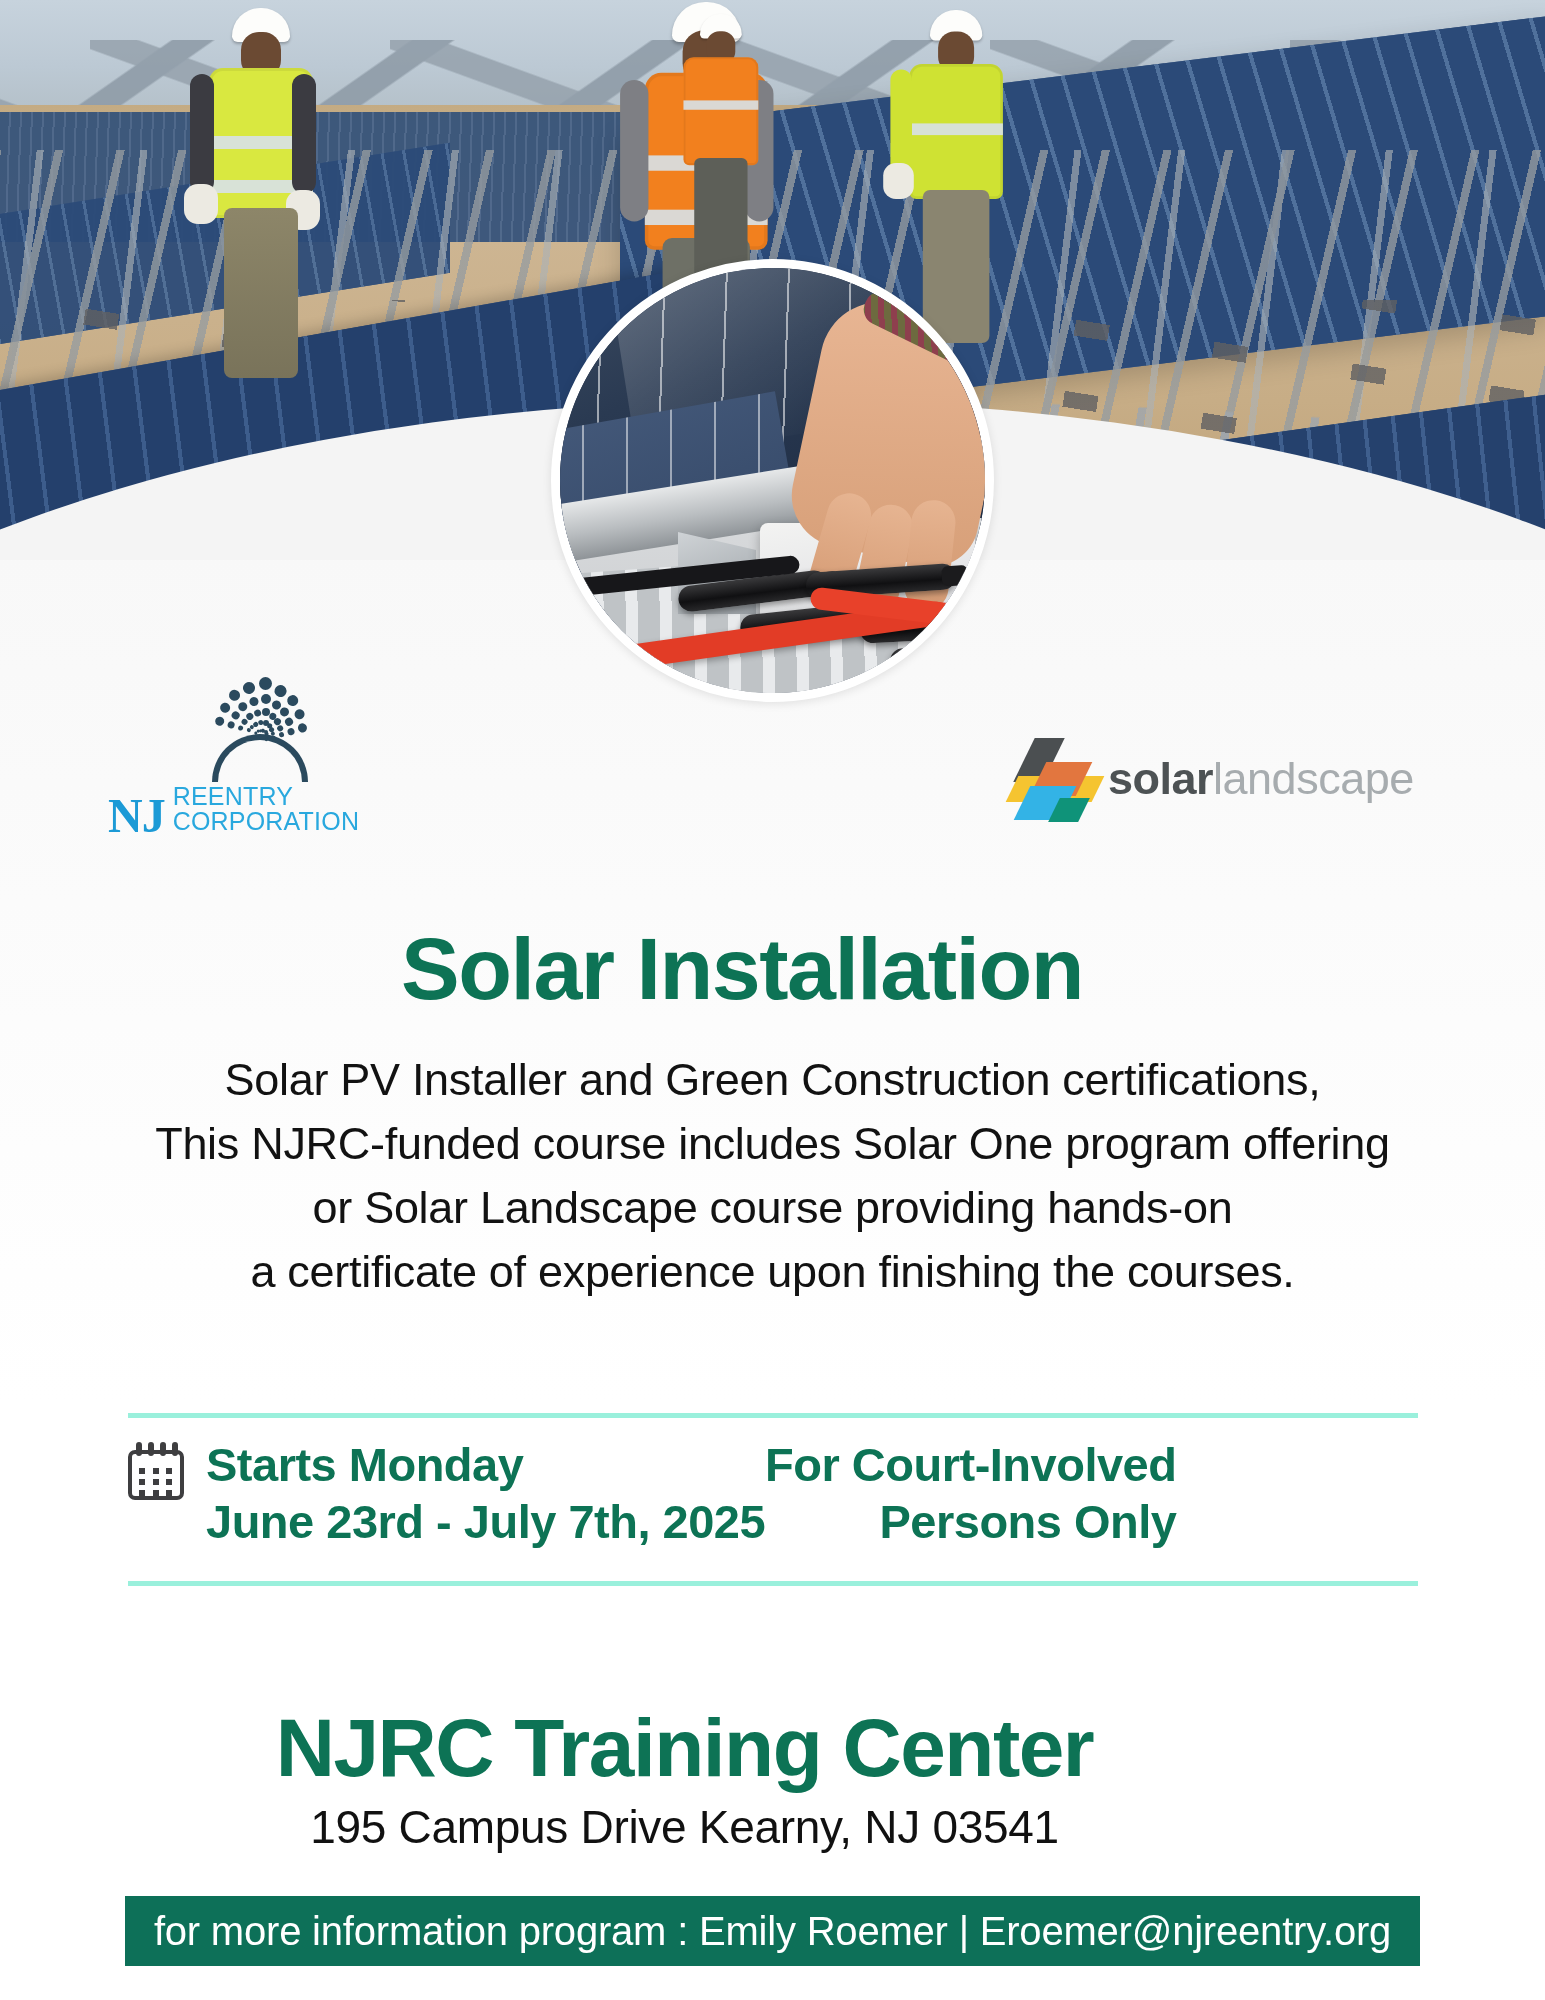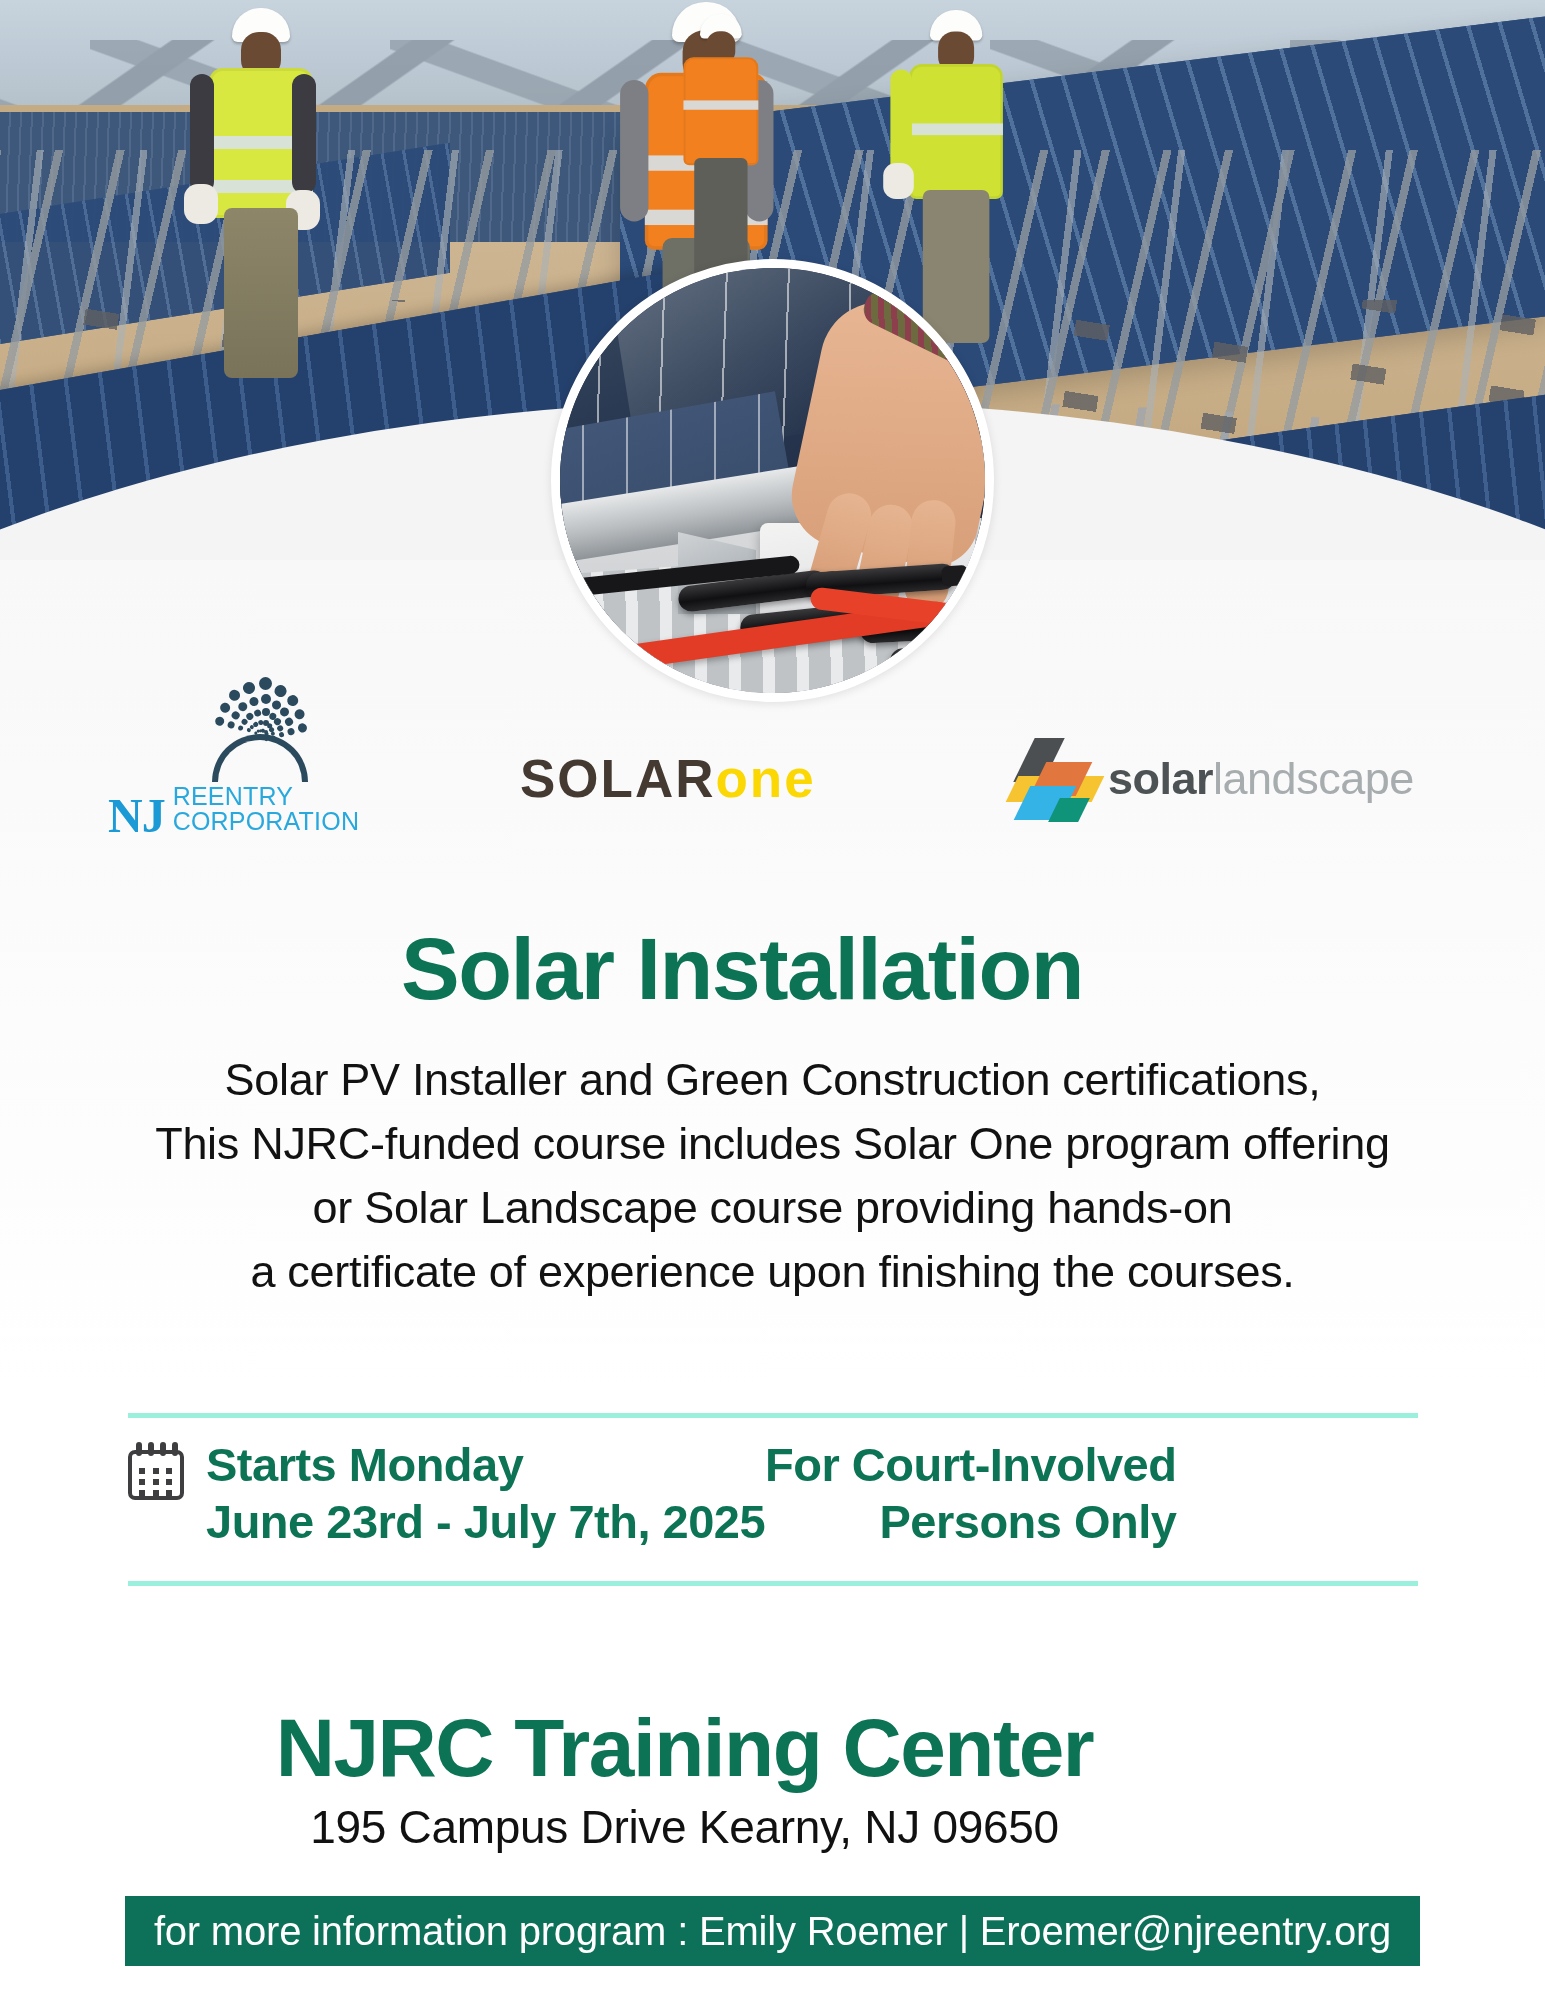--- a/index.html
+++ b/index.html
@@ -518,23 +518,20 @@
       </div>
       <div class="njtext">
         <div class="nj-big">NJ</div>
         <div class="nj-sub">
           <span>REENTRY</span>
           <span>CORPORATION</span>
         </div>
       </div>
     </div>
 
-    <div class="solarone">
-      <span class="s1">SOLAR</span><span class="s2">one</span>
-    </div>
 
     <div class="sl">
       <div class="sl-mark">
         <div class="sl-bar b1"></div>
         <div class="sl-bar b3"></div>
         <div class="sl-bar b2"></div>
         <div class="sl-bar b4"></div>
         <div class="sl-bar b5"></div>
       </div>
       <div class="sl-text">
@@ -583,20 +580,20 @@
     <div class="det-right">
       <div>For Court-Involved</div>
       <div>Persons Only</div>
     </div>
   </div>
 
   <div class="rule rule-bot"></div>
 
   <div class="venue">
     <div class="venue-name">NJRC Training Center</div>
-    <div class="venue-addr">195 Campus Drive Kearny, NJ 09650</div>
+    <div class="venue-addr">195 Campus Drive Kearny, NJ 03541</div>
   </div>
 
   <div class="footer">
     <span>for more information program : Emily Roemer | Eroemer@njreentry.org</span>
   </div>
 
 </div>
 
 </body></html>

